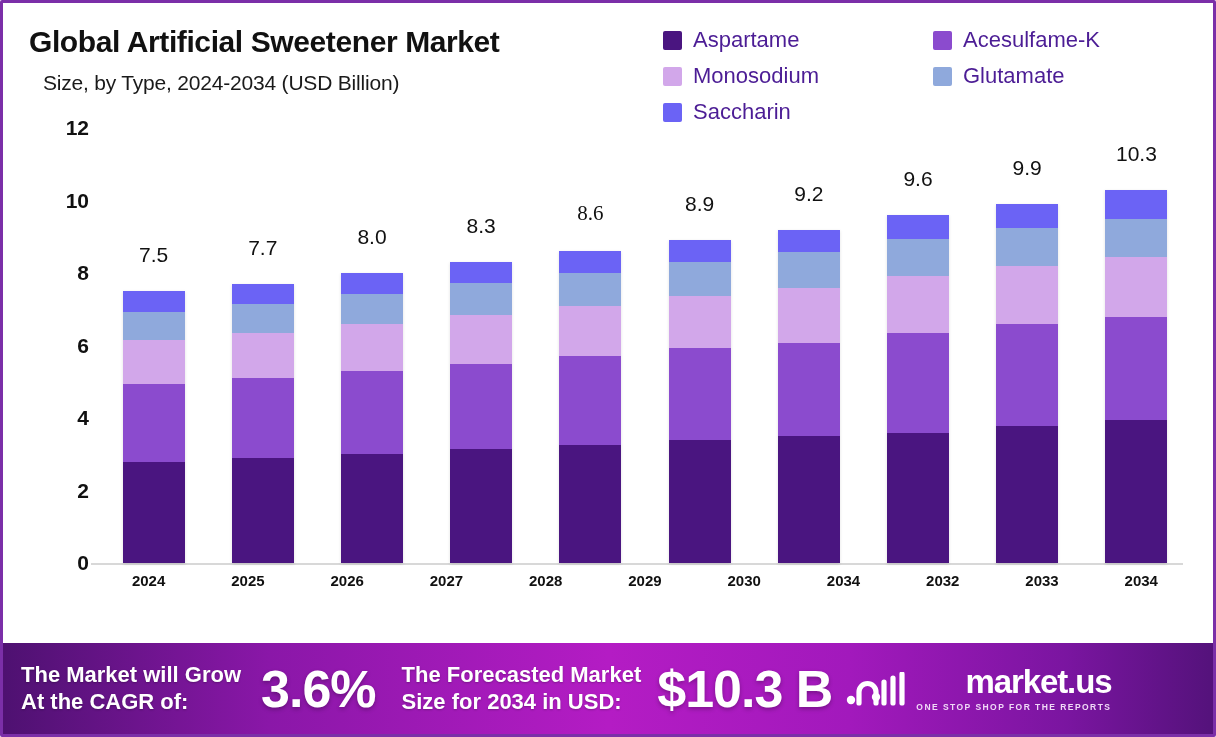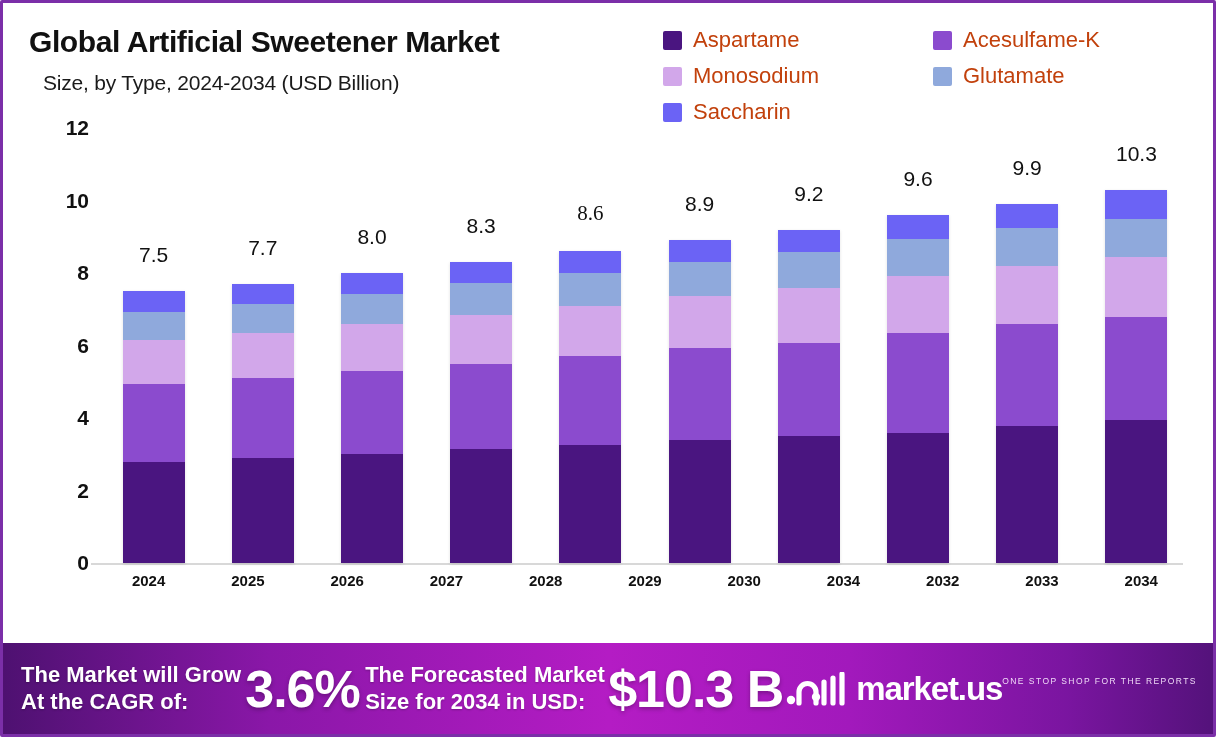--- a/index.html
+++ b/index.html
@@ -32,21 +32,21 @@
   
   .legend {
     position: absolute; left: 648px; top: 24px;
     width: 540px;
     display: flex; flex-wrap: wrap;
     column-gap: 0px; row-gap: 10px;
   }
   .legend-item {
     display: flex; align-items: center;
     width: 50%;
-    font-size: 22px; color: #c2410c;
+    font-size: 22px; color: #4c1d95;
     white-space: nowrap;
   }
   .legend-swatch {
     width: 19px; height: 19px; border-radius: 2px;
     margin-right: 11px; flex: 0 0 auto;
   }
 
   
   .plot { position: absolute; left: 0; top: 125px; width: 1210px; height: 490px; }
   .y-axis { position: absolute; left: 0; top: 0; width: 96px; height: 440px; }
@@ -108,27 +108,27 @@
   .foot-big {
     color: #ffffff; font-size: 52px; font-weight: bold;
     white-space: nowrap; letter-spacing: -1px;
     text-shadow: 0 2px 4px rgba(0,0,0,0.28);
   }
   .gap-a { width: 20px; } .gap-b { width: 26px; }
   .gap-c { width: 16px; } .gap-d { width: 14px; }
 
   .logo-wrap { display: flex; align-items: center; }
   .logo-mark { margin-right: 10px; display: flex; align-items: flex-end; }
-  .logo-text-block { display: flex; flex-direction: row; text-align: right; }
+  .logo-text-block { display: flex; flex-direction: column; text-align: right; }
   .logo-name {
     color: #ffffff; font-size: 33px; font-weight: bold;
     letter-spacing: -1.1px; line-height: 1; white-space: nowrap;
   }
   .logo-tag {
-    color: #f0d9f7; font-size: 8.5px; font-weight: normal;
+    color: #f0d9f7; font-size: 8.5px; font-weight: bold;
     letter-spacing: 1.45px; margin-top: 4px; white-space: nowrap;
   }
 </style>
 </head>
 <body>
 
 <div id="infographic">
 
   <div class="header">
     <div class="title-block">

